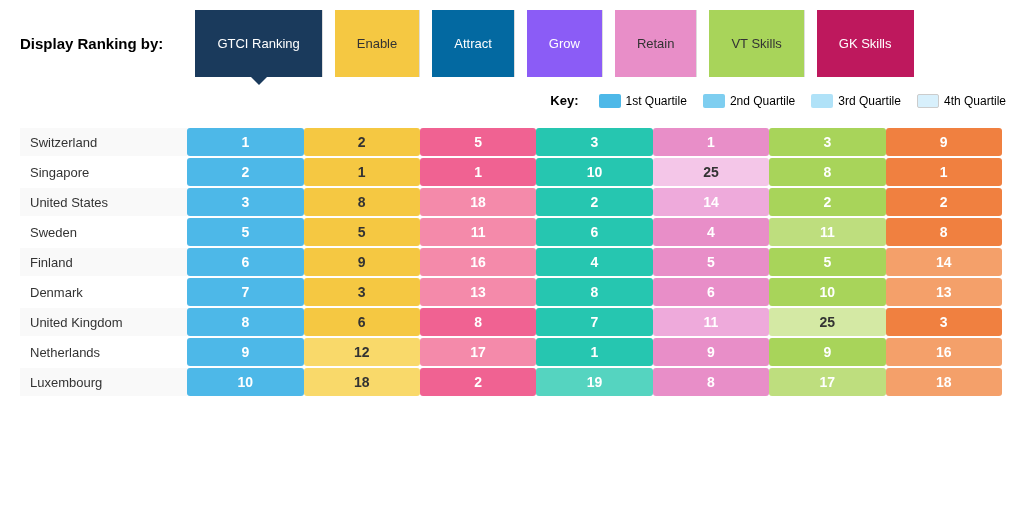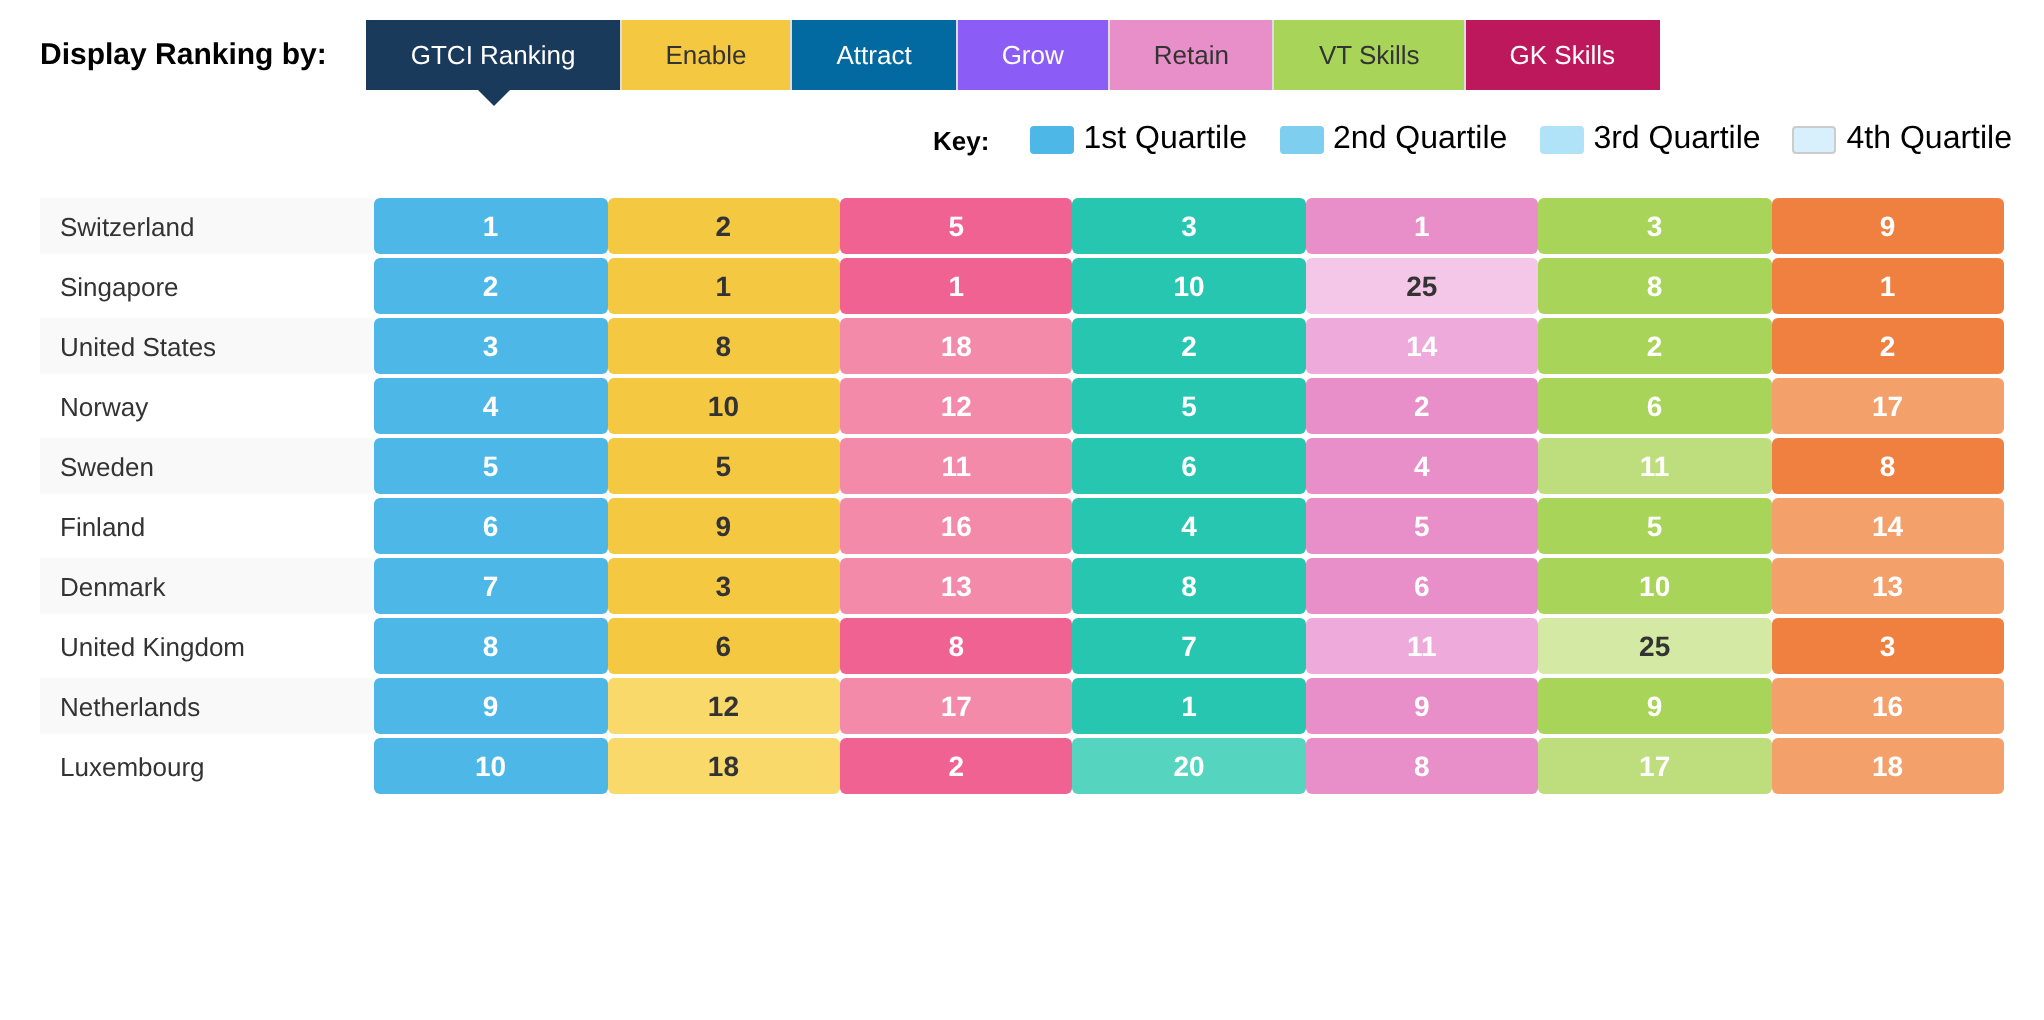--- a/index.html
+++ b/index.html
@@ -26,28 +26,29 @@
       white-space: nowrap;
     }
 
     .ranking-buttons {
       display: flex;
       align-items: stretch;
       gap: 0;
     }
 
     .ranking-btn {
-      padding: 10px 22px;
+      padding: 26px 22px;
       border: none;
       cursor: pointer;
       font-size: 13px;
       font-weight: 500;
       background: #f0f0f0;
       color: #333;
       border-right: 1px solid #ddd;
+      margin-left: 12px;
     }
 
     .ranking-btn:last-child {
       border-right: none;
     }
 
     .ranking-btn.active {
       background: #1a3a5c;
       color: #fff;
       position: relative;
@@ -81,21 +82,21 @@
 
     .key-label {
       font-weight: bold;
       margin-right: 4px;
     }
 
     .key-item {
       display: flex;
       align-items: center;
       gap: 5px;
-      font-size: 16px;
+      font-size: 12px;
     }
 
     .key-swatch {
       width: 22px;
       height: 14px;
       border-radius: 2px;
       display: inline-block;
     }
 
     .table-container {
@@ -267,30 +268,20 @@
           <td class="country-cell">United States</td>
           <td class="data-cell col-gtci q1">3</td>
           <td class="data-cell col-enable q1">8</td>
           <td class="data-cell col-attract q2">18</td>
           <td class="data-cell col-grow q1">2</td>
           <td class="data-cell col-retain q2">14</td>
           <td class="data-cell col-vtskills q1">2</td>
           <td class="data-cell col-gkskills q1">2</td>
         </tr>
         <tr>
-          <td class="country-cell">Norway</td>
-          <td class="data-cell col-gtci q1">4</td>
-          <td class="data-cell col-enable q1">10</td>
-          <td class="data-cell col-attract q2">12</td>
-          <td class="data-cell col-grow q1">5</td>
-          <td class="data-cell col-retain q1">2</td>
-          <td class="data-cell col-vtskills q1">6</td>
-          <td class="data-cell col-gkskills q2">17</td>
-        </tr>
-        <tr>
           <td class="country-cell">Sweden</td>
           <td class="data-cell col-gtci q1">5</td>
           <td class="data-cell col-enable q1">5</td>
           <td class="data-cell col-attract q2">11</td>
           <td class="data-cell col-grow q1">6</td>
           <td class="data-cell col-retain q1">4</td>
           <td class="data-cell col-vtskills q2">11</td>
           <td class="data-cell col-gkskills q1">8</td>
         </tr>
         <tr>
@@ -331,20 +322,20 @@
           <td class="data-cell col-grow q1">1</td>
           <td class="data-cell col-retain q1">9</td>
           <td class="data-cell col-vtskills q1">9</td>
           <td class="data-cell col-gkskills q2">16</td>
         </tr>
         <tr>
           <td class="country-cell">Luxembourg</td>
           <td class="data-cell col-gtci q1">10</td>
           <td class="data-cell col-enable q2">18</td>
           <td class="data-cell col-attract q1">2</td>
-          <td class="data-cell col-grow q2">20</td>
+          <td class="data-cell col-grow q2">19</td>
           <td class="data-cell col-retain q1">8</td>
           <td class="data-cell col-vtskills q2">17</td>
           <td class="data-cell col-gkskills q2">18</td>
         </tr>
       </tbody>
   </table>
 </div>
 
 </body></html>

